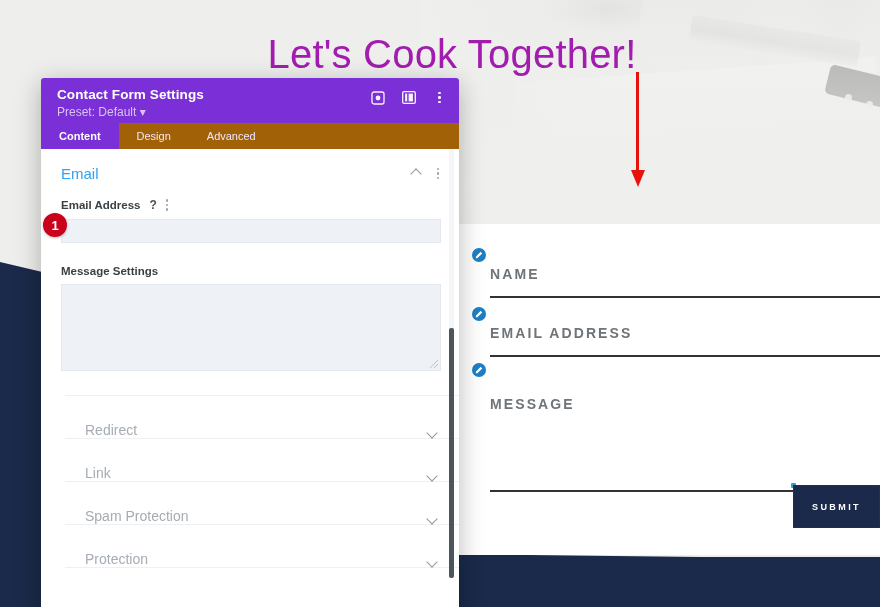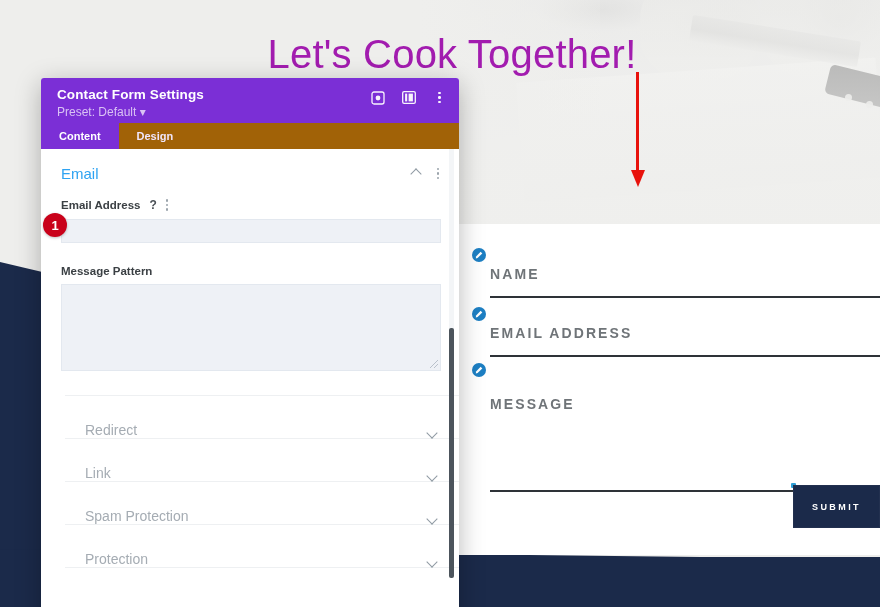--- a/index.html
+++ b/index.html
@@ -124,21 +124,21 @@
   .hdr-icons{position:absolute;right:12px;top:12px;display:flex;align-items:center;gap:16px;}
   .hdr-icon{width:15px;height:15px;opacity:.95;display:flex;align-items:center;justify-content:center;}
   .dots-v{display:flex;flex-direction:column;gap:2px;align-items:center;}
   .dots-v i{display:block;width:2.5px;height:2.5px;border-radius:50%;background:#ffffff;}
 
   .modal-tabs{height:26px;background:#a16207;display:flex;align-items:stretch;}
   .modal-tabs .tab{
     display:flex;align-items:center;padding:0 18px;color:#ffffff;font-size:11px;font-weight:700;
   }
   .modal-tabs .tab.active{background:#7b2fd6;}
-  .modal-tabs .tab:not(.active){color:#f0e6fc;font-weight:700;}
+  .modal-tabs .tab:not(.active){color:#f0e6fc;font-weight:400;}
 
   .modal-body{
     position:absolute;left:0;top:71px;width:418px;height:424px;background:#ffffff;overflow:hidden;
   }
   .section-email{padding:16px 18px 0 20px;}
   .section-email-head{display:flex;align-items:center;justify-content:space-between;gap:26px;}
   .section-email-title{color:#2ea3f2;font-size:15px;font-weight:400;}
   .sec-head-icons{display:flex;align-items:center;gap:14px;padding-right:2px;}
   .chevron{width:11px;height:7px;position:relative;}
   .chevron:before{
@@ -293,20 +293,21 @@
             <i></i>
             <i></i>
           </span>
       </div>
     </div>
   </div>
 
   <div class="modal-tabs">
     <div class="tab active">Content</div>
     <div class="tab">Design</div>
+    <div class="tab">Advanced</div>
   </div>
 
   <div class="modal-body">
 
     <div class="section-email">
       <div class="section-email-head">
         <div class="section-email-title">Email</div>
         <div class="sec-head-icons">
           <div class="chevron"></div>
           <span class="dots-v dots-v-g">
@@ -321,21 +322,21 @@
         <span class="field-label">Email Address</span>
         <span class="qmark">?</span>
         <span class="dots-v dots-v-g">
             <i></i>
             <i></i>
             <i></i>
           </span>
       </div>
       <div class="input-ghost" title=""></div>
 
-      <div class="ta-label">Message Pattern</div>
+      <div class="ta-label">Message Settings</div>
       <div class="textarea-ghost" title="">
         <span class="resize-grip"></span>
       </div>
     </div>
 
     <div class="acc-list">
       <div class="acc-row">
         <span class="acc-label">Redirect</span>
         <span class="chevron down"></span>
       </div>

